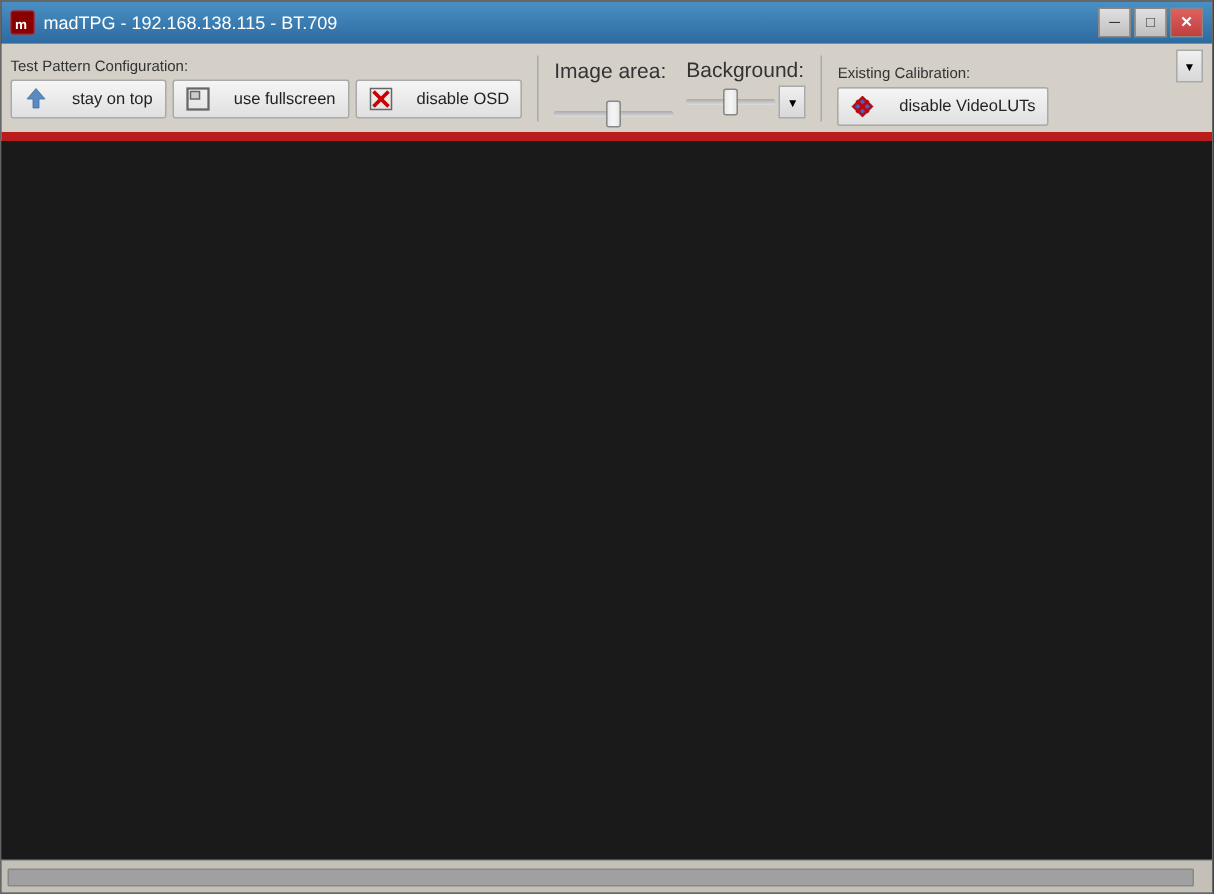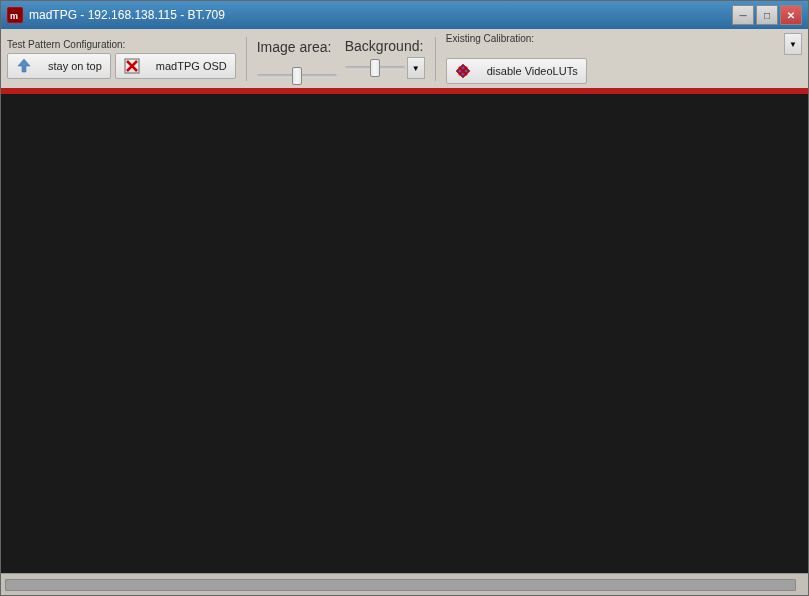--- a/index.html
+++ b/index.html
@@ -291,28 +291,35 @@
       <span class="toolbar-group-label">Test Pattern Configuration:</span>
       <div class="toolbar-buttons">
 
         <button class="tb-btn">
           <svg class="btn-icon" viewBox="0 0 16 16">
             <polygon points="8,1 14,8 10,8 10,14 6,14 6,8 2,8" fill="#5a8ac0" stroke="#3a6aa0" stroke-width="0.5"></polygon>
           </svg>
           <span>stay on top</span>
         </button>
 
+        <button class="tb-btn">
+          <svg class="btn-icon" viewBox="0 0 16 16">
+            <rect x="1" y="1" width="14" height="14" fill="none" stroke="#666" stroke-width="1.5"></rect>
+            <rect x="3" y="3" width="6" height="5" fill="#ccc" stroke="#666" stroke-width="1"></rect>
+          </svg>
+          <span>use fullscreen</span>
+        </button>
 
         <button class="tb-btn">
           <svg class="btn-icon" viewBox="0 0 16 16">
             <rect x="1" y="1" width="14" height="14" fill="none" stroke="#666" stroke-width="1"></rect>
             <line x1="3" y1="3" x2="13" y2="13" stroke="#cc0000" stroke-width="2.5"></line>
             <line x1="13" y1="3" x2="3" y2="13" stroke="#cc0000" stroke-width="2.5"></line>
           </svg>
-          <span>madTPG OSD</span>
+          <span>disable OSD</span>
         </button>
       </div>
     </div>
 
     <div class="toolbar-divider"></div>
 
     <div class="slider-group">
       <span class="slider-group-label">Image area:</span>
       <div class="slider-wrapper">
         <input type="range" min="0" max="100" value="50" style="width: 80px;">
@@ -323,21 +330,21 @@
       <span class="slider-group-label">Background:</span>
       <div class="bg-select-row">
         <input type="range" min="0" max="100" value="50" style="width: 60px;">
         <button class="dropdown-arrow-btn">▼</button>
       </div>
     </div>
 
     <div class="toolbar-divider"></div>
 
     <div class="calib-group">
-      <div style="display:flex; align-items:flex-start; justify-content:space-between;">
+      <div style="display:flex; align-items:flex-end; justify-content:space-between;">
         <span class="calib-label">Existing Calibration:</span>
         <button class="calib-dropdown">▼</button>
       </div>
       <div class="calib-buttons">
 
         <button class="tb-btn">
           <svg class="btn-icon" viewBox="0 0 16 16">
             <polygon points="8,1 15,8 8,15 1,8" fill="#cc0000" stroke="#880000" stroke-width="0.5"></polygon>
             <polygon points="8,3 13,8 8,13 3,8" fill="#4466cc" stroke="#2244aa" stroke-width="0.5"></polygon>
             <line x1="4" y1="4" x2="12" y2="12" stroke="#cc0000" stroke-width="2"></line>

